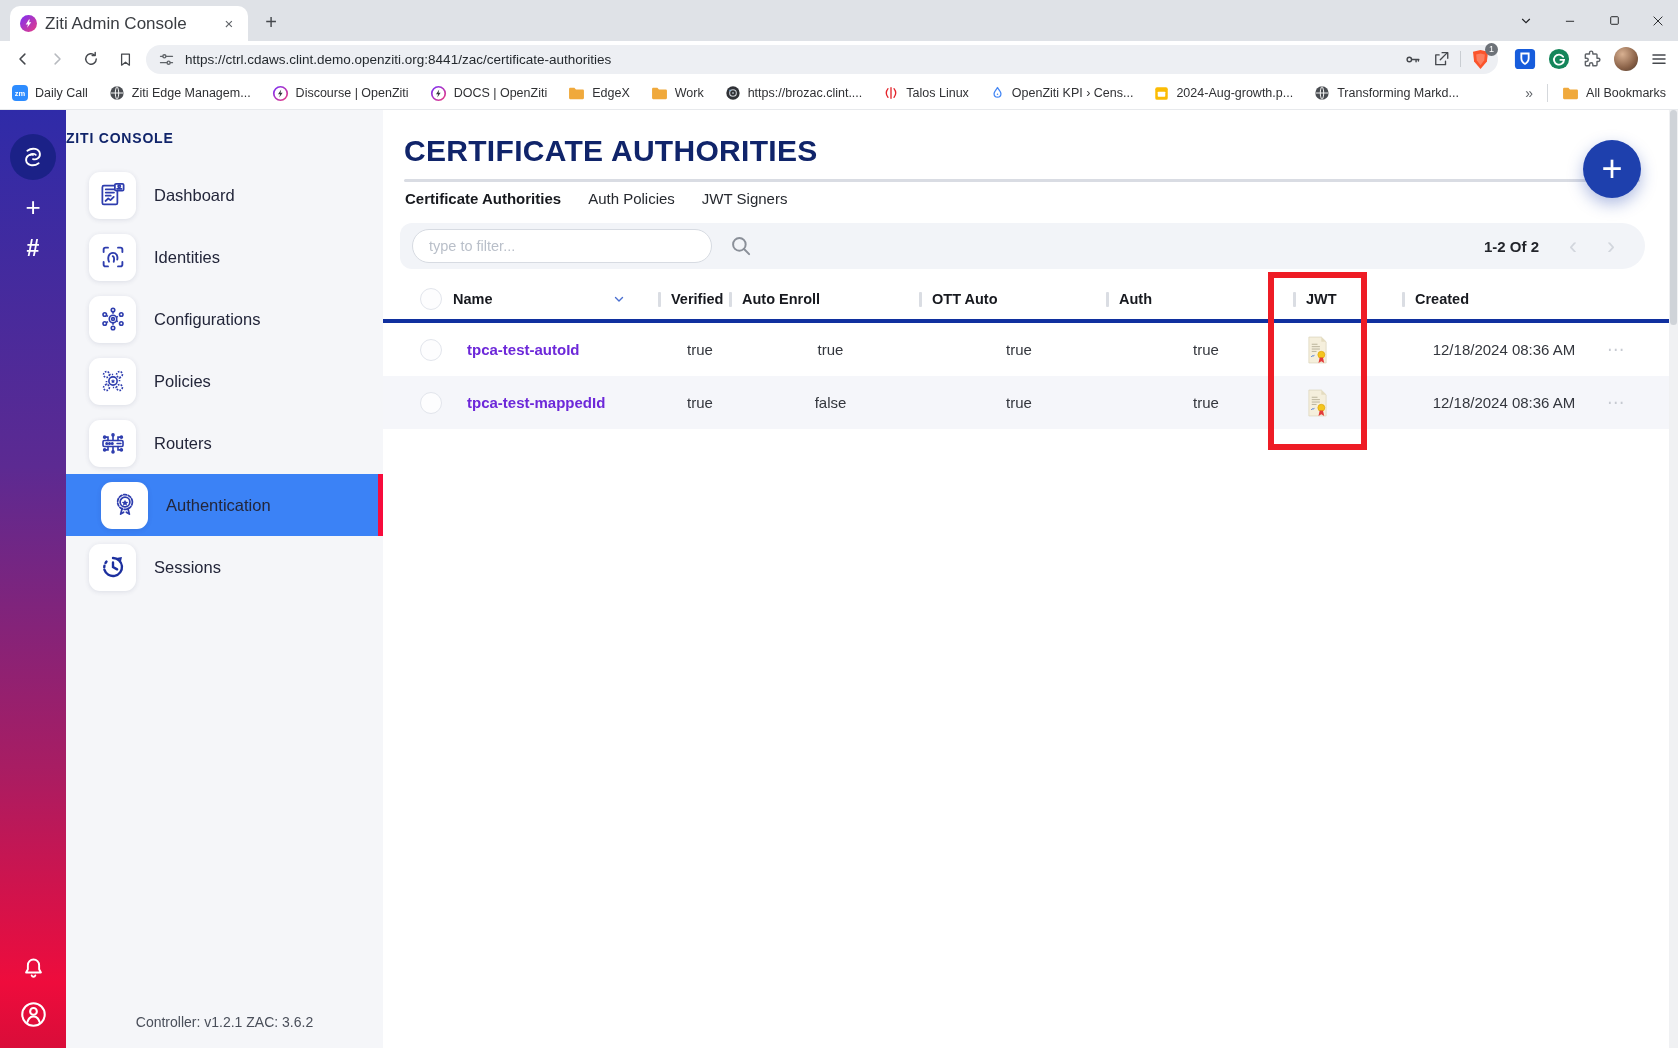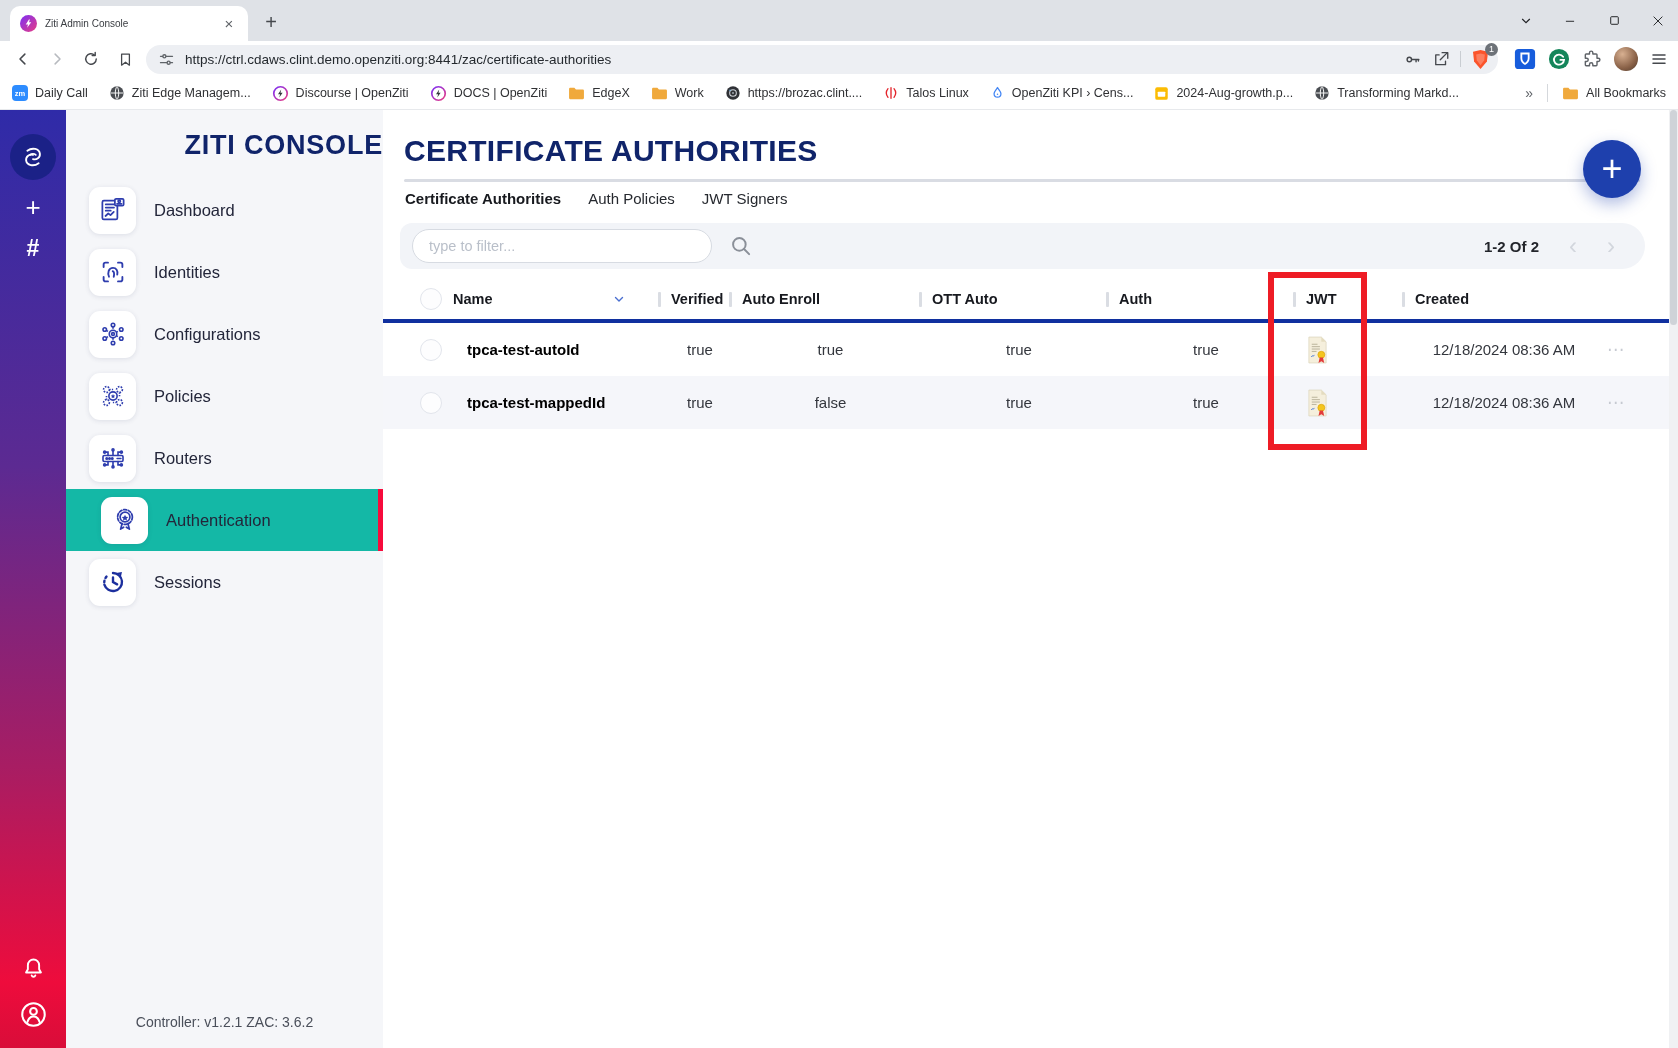--- a/index.html
+++ b/index.html
@@ -2,21 +2,21 @@
 <html><head>
 <meta charset="utf-8">
 <style>
   * { margin:0; padding:0; box-sizing:border-box; }
   html,body { width:1678px; height:1048px; overflow:hidden; font-family:"Liberation Sans","DejaVu Sans",sans-serif; background:#fff; }
   svg { display:block; }
 
   
   .tabstrip { position:absolute; left:0; top:0; width:1678px; height:41px; background:#dfe2e7; }
   .tab { position:absolute; left:10px; top:6px; width:238px; height:35px; background:#fff; border-radius:10px 10px 0 0; display:flex; align-items:center; padding:0 10px; gap:8px; }
-  .tab-title { flex:1; font-size:10px; color:#3a3d42; white-space:nowrap; overflow:hidden; }
+  .tab-title { flex:1; font-size:17px; color:#3a3d42; white-space:nowrap; overflow:hidden; }
   .tab-close { font-size:15px; color:#5f6368; width:18px; height:18px; line-height:17px; text-align:center; border-radius:50%; }
   .favicon { width:17px; height:17px; border-radius:50%; background:linear-gradient(135deg,#7b2ff7,#e93d82); color:#fff; font-size:10px; font-weight:bold; display:flex; align-items:center; justify-content:center; }
   .newtab { position:absolute; left:258px; top:10px; font-size:20px; color:#45484d; width:26px; height:26px; text-align:center; line-height:25px; border-radius:50%; }
   .win-controls { position:absolute; right:10px; top:0; height:41px; display:flex; align-items:center; gap:24px; }
   .win-btn { width:20px; height:20px; display:flex; align-items:center; justify-content:center; }
 
   .toolbar { position:absolute; left:0; top:41px; width:1678px; height:36px; background:#fff; display:flex; align-items:center; padding:0 10px; gap:8px; }
   .nav-ic { width:26px; height:26px; display:flex; align-items:center; justify-content:center; }
   .omnibox { flex:1; max-width:1370px; height:29px; background:#edeff3; border-radius:15px; display:flex; align-items:center; padding:0 8px 0 12px; gap:10px; }
   .url { flex:1; font-size:13.5px; color:#24292e; white-space:nowrap; overflow:hidden; }
@@ -36,24 +36,24 @@
 
   
   .app { position:absolute; left:0; top:110px; width:1678px; height:938px; }
   .rail { position:absolute; left:0; top:0; width:66px; height:938px; background:linear-gradient(180deg,#2f2ba8 0%,#5c2a92 38%,#a81d63 70%,#ee0c3c 93%,#d90d39 100%); display:flex; flex-direction:column; align-items:center; padding-top:24px; }
   .logo-badge { width:46px; height:46px; border-radius:50%; background:#1b2187; display:flex; align-items:center; justify-content:center; }
   .rail-glyph { color:#fff; font-size:26px; font-weight:300; margin-top:14px; line-height:1; }
   .rail-hash { font-size:23px; font-weight:700; margin-top:17px; }
   .rail-bottom { margin-top:auto; display:flex; flex-direction:column; align-items:center; gap:17px; margin-bottom:18px; }
 
   .sidebar { position:absolute; left:66px; top:0; width:317px; height:938px; background:#f5f6f9; }
-  .sb-title { margin-top:20px; text-align:right; font-size:27px; font-weight:800; letter-spacing:.8px; color:#10246a; }
+  .sb-title { margin-top:20px; text-align:left; font-size:14px; font-weight:800; letter-spacing:.8px; color:#10246a; }
   .sb-nav { margin-top:18px; }
   .nav-item { height:62px; display:flex; align-items:center; gap:18px; padding-left:23px; position:relative; cursor:pointer; }
-  .nav-item.active { background:#14b8a6;padding-left:35px; }
+  .nav-item.active { background:#3b82f6;padding-left:35px; }
   .nav-item.active::after { content:""; position:absolute; right:0; top:0; bottom:0; width:5px; background:#f70b3c; }
   .icon-card { width:47px; height:47px; background:#fff; border-radius:11px; box-shadow:0 1px 5px rgba(40,50,90,.12); display:flex; align-items:center; justify-content:center; flex:none; }
   .nav-label { font-size:16.5px; color:#23263a; font-weight:400; }
   .sb-footer { position:absolute; bottom:18px; width:100%; text-align:center; font-size:14px; color:#4a4f5a; }
 
   
   .main { position:absolute; left:383px; top:0; width:1295px; height:938px; background:#fff; }
   .main-title { margin:24px 0 0 21px; font-size:30px; font-weight:800; letter-spacing:.3px; color:#10246a; }
   .title-rule { margin:11px 38px 0 21px; height:3px; background:#d9dce3; border-radius:2px; }
   .fab { position:absolute; top:30px; right:37px; width:58px; height:58px; border-radius:50%; background:#1e40ad; color:#fff; font-size:36px; font-weight:300; display:flex; align-items:center; justify-content:center; box-shadow:0 6px 16px rgba(30,64,173,.35); cursor:pointer; }
@@ -71,21 +71,21 @@
 
   .grid { display:grid; grid-template-columns:70px 205px 71px 190px 187px 187px 109px 191px 1fr; align-items:center; }
   .thead { height:40px; margin-top:10px; font-size:14.5px; font-weight:700; color:#17191f; }
   .th { display:flex; align-items:center; gap:10px; }
   .th .colbar { width:3px; height:15px; background:#dadde3; border-radius:1px; }
   .sel-circle { width:22px; height:22px; border-radius:50%; border:1.5px solid #e2e5ec; background:#fdfdfe; margin-left:37px; }
   .th-name { display:flex; align-items:center; justify-content:space-between; padding-right:32px;gap:27px; }
   .head-underline { height:4px; background:#10309f; }
   .trow { height:53px; font-size:15px; color:#33363d; cursor:pointer; }
   .trow.alt { background:#f5f6fa; }
-  .cell-name { font-weight:600; color:#000000; padding-left:14px; }
+  .cell-name { font-weight:600; color:#6d28d9; padding-left:14px; }
   .cell { padding-left:13px;text-align:center; }
   .cell-jwt { padding-left:13px; }
   .cell-menu { color:#c6cad1; font-size:17px; letter-spacing:2px; padding-left:14px; }
 
   .annotation-box { position:absolute; left:1268px; top:272px; width:99px; height:178px; border:6px solid #ee1c25; z-index:40; pointer-events:none; }
 
   .scrollbar { position:absolute; right:0; top:110px; width:9px; height:938px; background:#f0f1f3; }
   .scroll-thumb { position:absolute; top:0; right:1px; width:7px; height:215px; border-radius:4px; background:#cfd3d8; }
 </style>
 </head>

